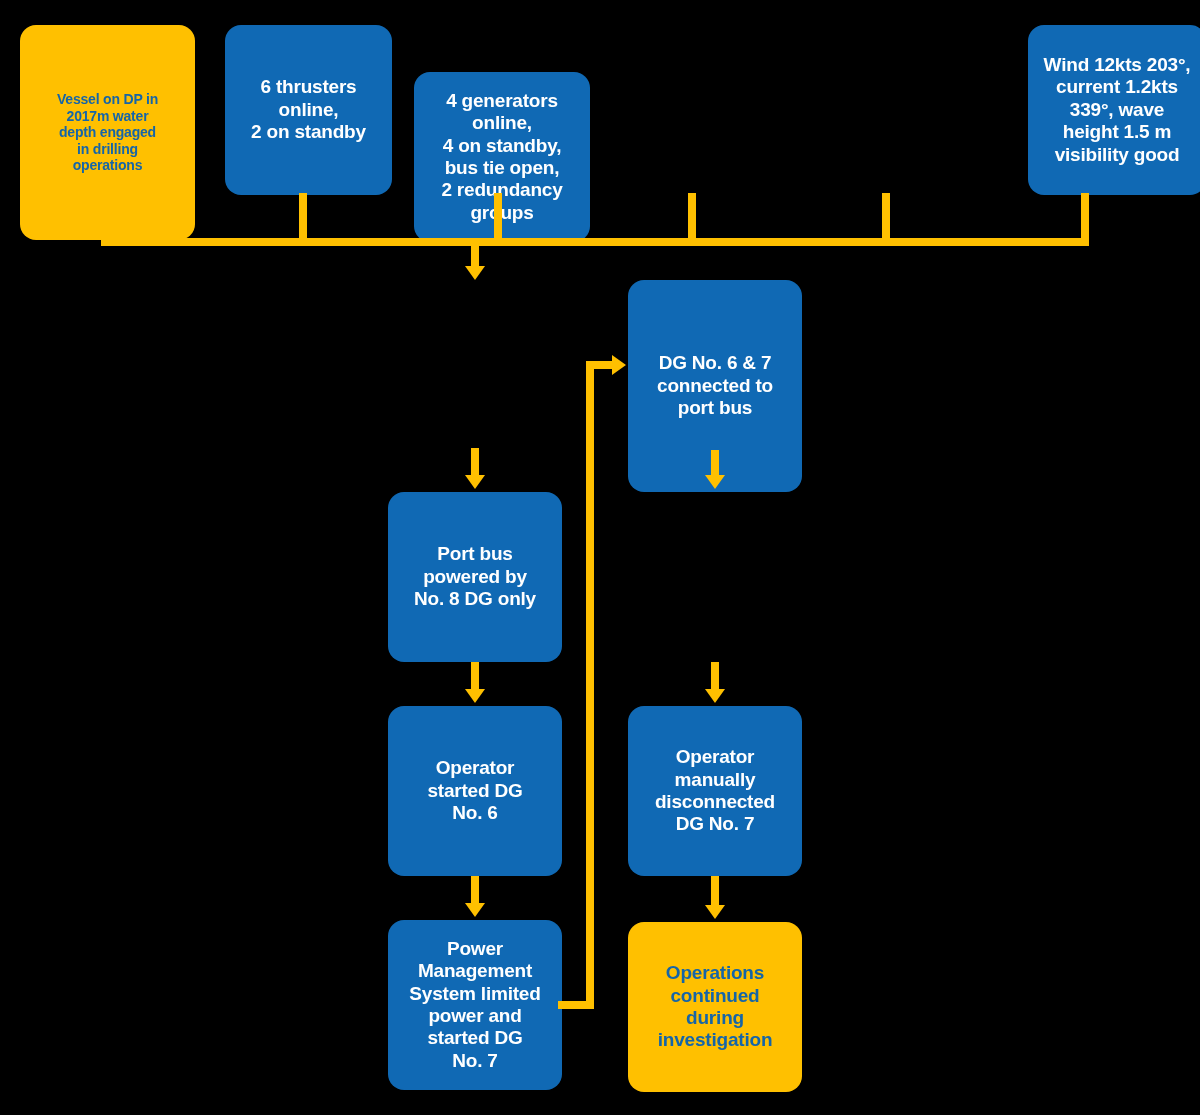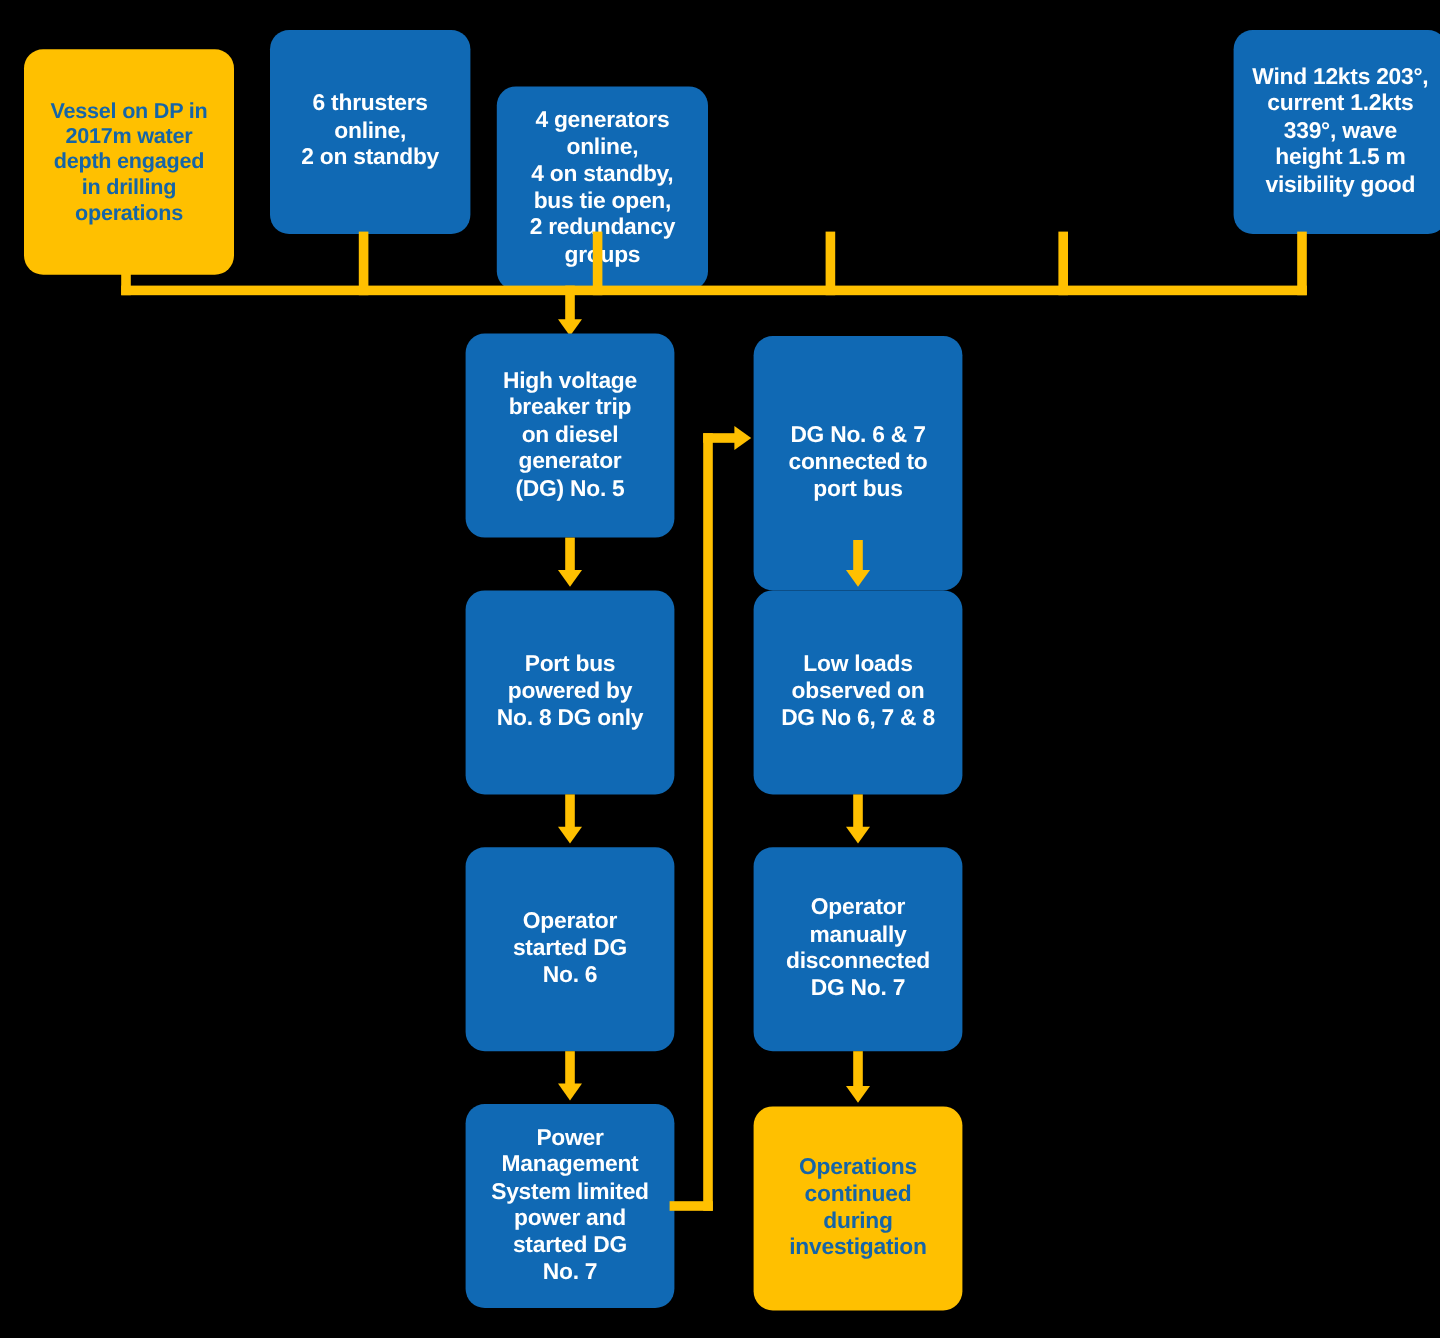--- a/index.html
+++ b/index.html
@@ -57,21 +57,21 @@
     border-top: 10px solid transparent;
     border-bottom: 10px solid transparent;
     border-left: 14px solid #FFC000;
   }
 </style>
 </head>
 <body>
 
 <div id="canvas">
 
-  <div class="node yellow" style="left:20px; top:25px; width:175px; height:188px; font-size:18px;margin-top:16px;">Vessel on DP in
+  <div class="node yellow" style="left:20px; top:25px; width:175px; height:215px; font-size:14px;">Vessel on DP in
 2017m water
 depth engaged
 in drilling
 operations</div>
 
   <div class="node blue" style="left:225px; top:25px; width:167px; height:170px;">6 thrusters
 online,
 2 on standby</div>
 
   <div class="node blue" style="left:414px; top:25px; width:176px; height:170px;margin-top:47px;">4 generators
@@ -94,25 +94,20 @@
   <div class="conn" style="left:494px; top:193px; width:8px; height:53px;"></div>
   <div class="conn" style="left:688px; top:193px; width:8px; height:53px;"></div>
   <div class="conn" style="left:882px; top:193px; width:8px; height:53px;"></div>
   <div class="conn" style="left:1081px; top:193px; width:8px; height:53px;"></div>
 
   <div class="conn" style="left:101px; top:238px; width:988px; height:8px;"></div>
 
   <div class="conn" style="left:471px; top:238px; width:8px; height:34px;"></div>
   <div class="arrow-down" style="left:465px; top:266px;"></div>
 
-  <div class="node blue" style="left:388px; top:278px; width:174px; height:170px;">High voltage
-breaker trip
-on diesel
-generator
-(DG) No. 5</div>
 
   <div class="node blue" style="left:388px; top:492px; width:174px; height:170px;">Port bus
 powered by
 No. 8 DG only</div>
 
   <div class="node blue" style="left:388px; top:706px; width:174px; height:170px;">Operator
 started DG
 No. 6</div>
 
   <div class="node blue" style="left:388px; top:920px; width:174px; height:170px;">Power
@@ -133,23 +128,20 @@
 
   <div class="conn" style="left:558px; top:1001px; width:36px; height:8px;"></div>
   <div class="conn" style="left:586px; top:361px; width:8px; height:648px;"></div>
   <div class="conn" style="left:586px; top:361px; width:28px; height:8px;"></div>
   <div class="arrow-right" style="left:612px; top:355px;"></div>
 
   <div class="node blue" style="left:628px; top:280px; width:174px; height:212px;">DG No. 6 &amp; 7
 connected to
 port bus</div>
 
-  <div class="node blue" style="left:628px; top:492px; width:174px; height:170px;">Low loads
-observed on
-DG No 6, 7 &amp; 8</div>
 
   <div class="node blue" style="left:628px; top:706px; width:174px; height:170px;">Operator
 manually
 disconnected
 DG No. 7</div>
 
   <div class="node yellow" style="left:628px; top:922px; width:174px; height:170px;">Operations
 continued
 during
 investigation</div>

